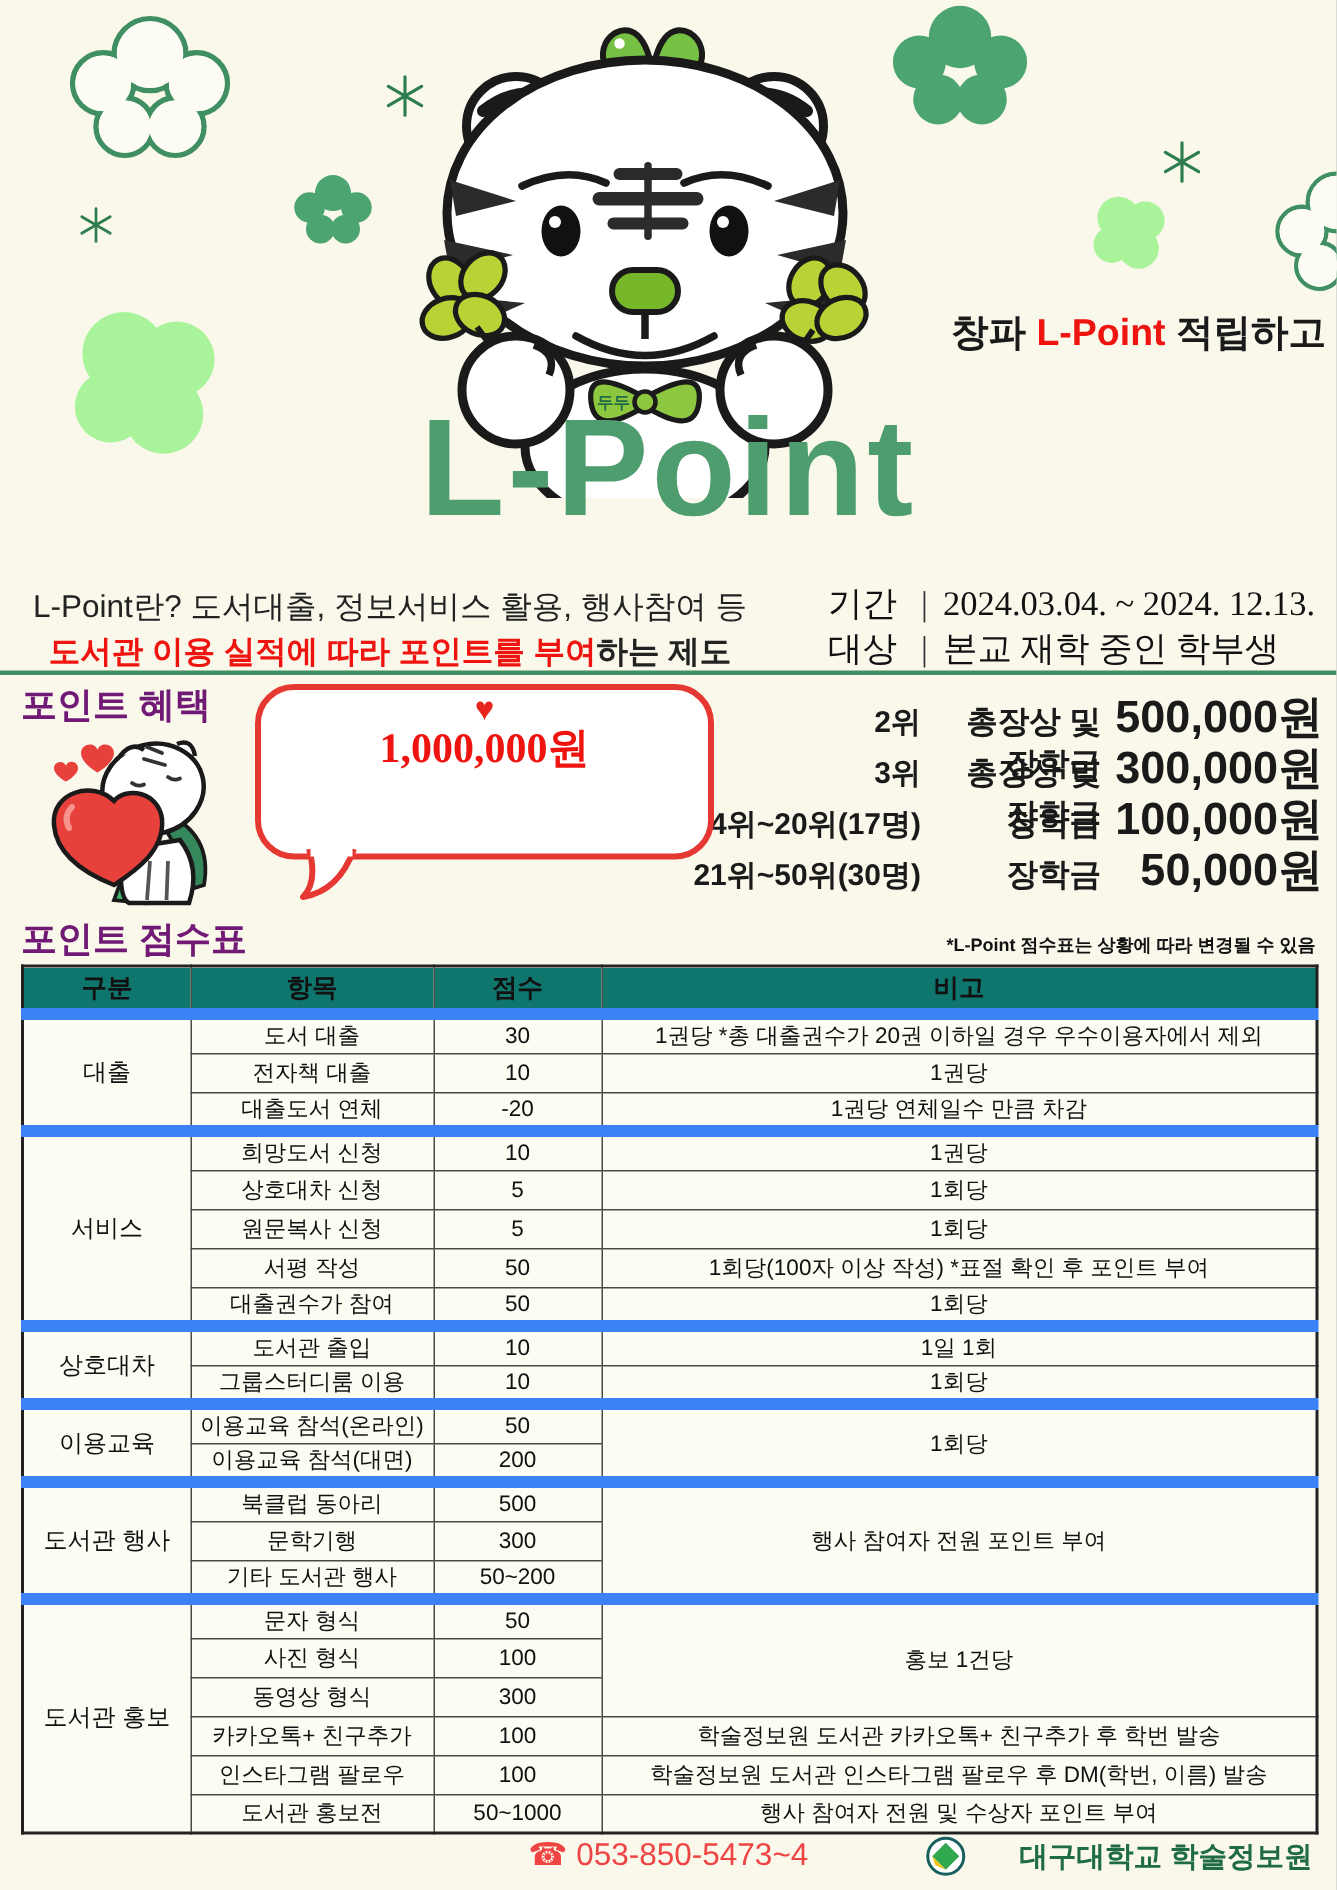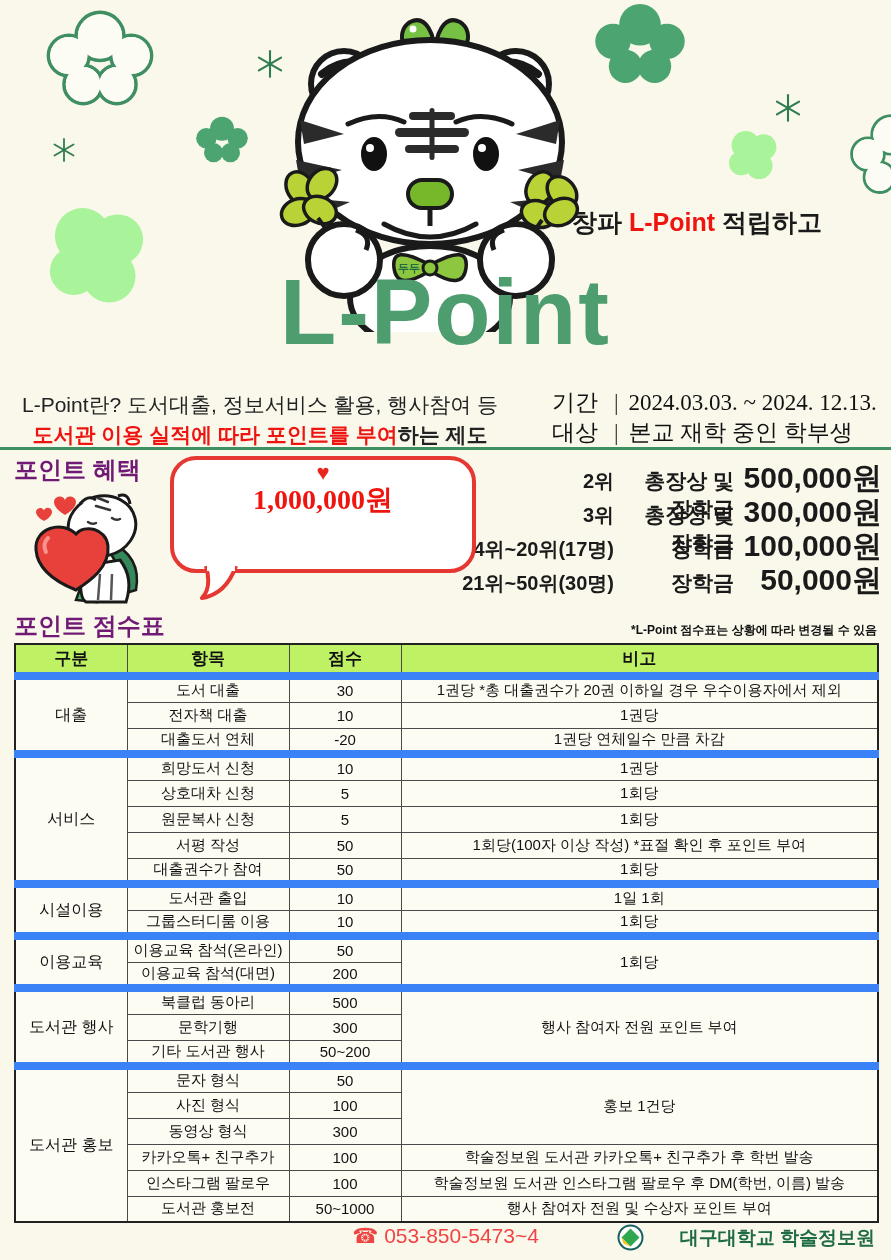--- a/index.html
+++ b/index.html
@@ -12,21 +12,21 @@
 
   
   .big-title {
     position:absolute; left:0; top:266px; width:100%;
     text-align:center; font-size:92px; font-weight:bold;
     letter-spacing:2px; color:#4E9D6E; line-height:1.0;
     font-family:"Liberation Sans", sans-serif; z-index:5;
   }
   .slogan {
     position:absolute; left:572px; top:206px; width:312px;
-    text-align:left; font-weight:bold; z-index:6; line-height:1.32;
+    text-align:right; font-weight:bold; z-index:6; line-height:1.32;
   }
   .slogan .l1 { font-size:25px; }
   .slogan .l2 { font-size:28px; }
   .red { color:#EE1511; }
 
   
   .about { position:absolute; left:22px; top:390px; font-size:21px; line-height:1.45; }
   .about .line1 { font-weight:500; color:#222; }
   .about .line2 { font-weight:bold; text-align:center; }
   .about .line2 .rest { color:#222; }
@@ -65,21 +65,21 @@
   .score-note { position:absolute; right:14px; top:622px; font-size:12px; font-weight:bold; color:#111; }
   table.score {
     position:absolute; left:14px; top:643px; width:863px;
     border-collapse:collapse; table-layout:fixed;
     border:2px solid #222; background:#FDFCF3;
   }
   table.score th, table.score td {
     border:1px solid #4a4a4a; text-align:center; padding:0 4px;
     font-size:15px; color:#111; overflow:hidden; white-space:nowrap;
   }
-  table.score th { background:#bef264; height:32px; font-size:17px; font-weight:bold; border-bottom:2px solid #222;margin-top:19px; }
+  table.score th { background:#0f766e; height:32px; font-size:17px; font-weight:bold; border-bottom:2px solid #222;margin-top:19px; }
   table.score td { height:26px; }
   table.score col.c-cat { width:112px; }
   table.score col.c-item { width:162px; }
   table.score col.c-pts { width:112px; }
   table.score col.c-note { width:477px; }
   table.score tr.group-start td { border-top:8px solid #3b82f6; }
   table.score td.cat { font-size:16px; }
 
   
   .footer-phone { position:absolute; left:0; top:1224px; width:100%; text-align:center; font-size:21px; color:#ef4444; }
@@ -274,21 +274,21 @@
     <div class="line1">L-Point란? 도서대출, 정보서비스 활용, 행사참여 등</div>
     <div class="line2">
       <span class="red">도서관 이용 실적에 따라 포인트를 부여</span><span class="rest">하는 제도</span>
     </div>
   </div>
 
   <div class="period-block">
     <div class="row">
       <span class="lbl">기간</span>
       <span class="sep">|</span>
-      <span>2024.03.03. ~ 2024. 12.13.</span>
+      <span>2024.03.04. ~ 2024. 12.13.</span>
     </div>
     <div class="row">
       <span class="lbl">대상</span>
       <span class="sep">|</span>
       <span>본교 재학 중인 학부생</span>
     </div>
   </div>
 
   <div class="divider"></div>
 
@@ -410,21 +410,21 @@
           <td>서평 작성</td>
           <td>50</td>
           <td>1회당(100자 이상 작성) *표절 확인 후 포인트 부여</td>
         </tr>
         <tr>
           <td>대출권수가 참여</td>
           <td>50</td>
           <td>1회당</td>
         </tr>
         <tr class="group-start">
-          <td class="cat" rowspan="2">시설이용</td>
+          <td class="cat" rowspan="2">상호대차</td>
           <td>도서관 출입</td>
           <td>10</td>
           <td>1일 1회</td>
         </tr>
         <tr>
           <td>그룹스터디룸 이용</td>
           <td>10</td>
           <td>1회당</td>
         </tr>
         <tr class="group-start">

